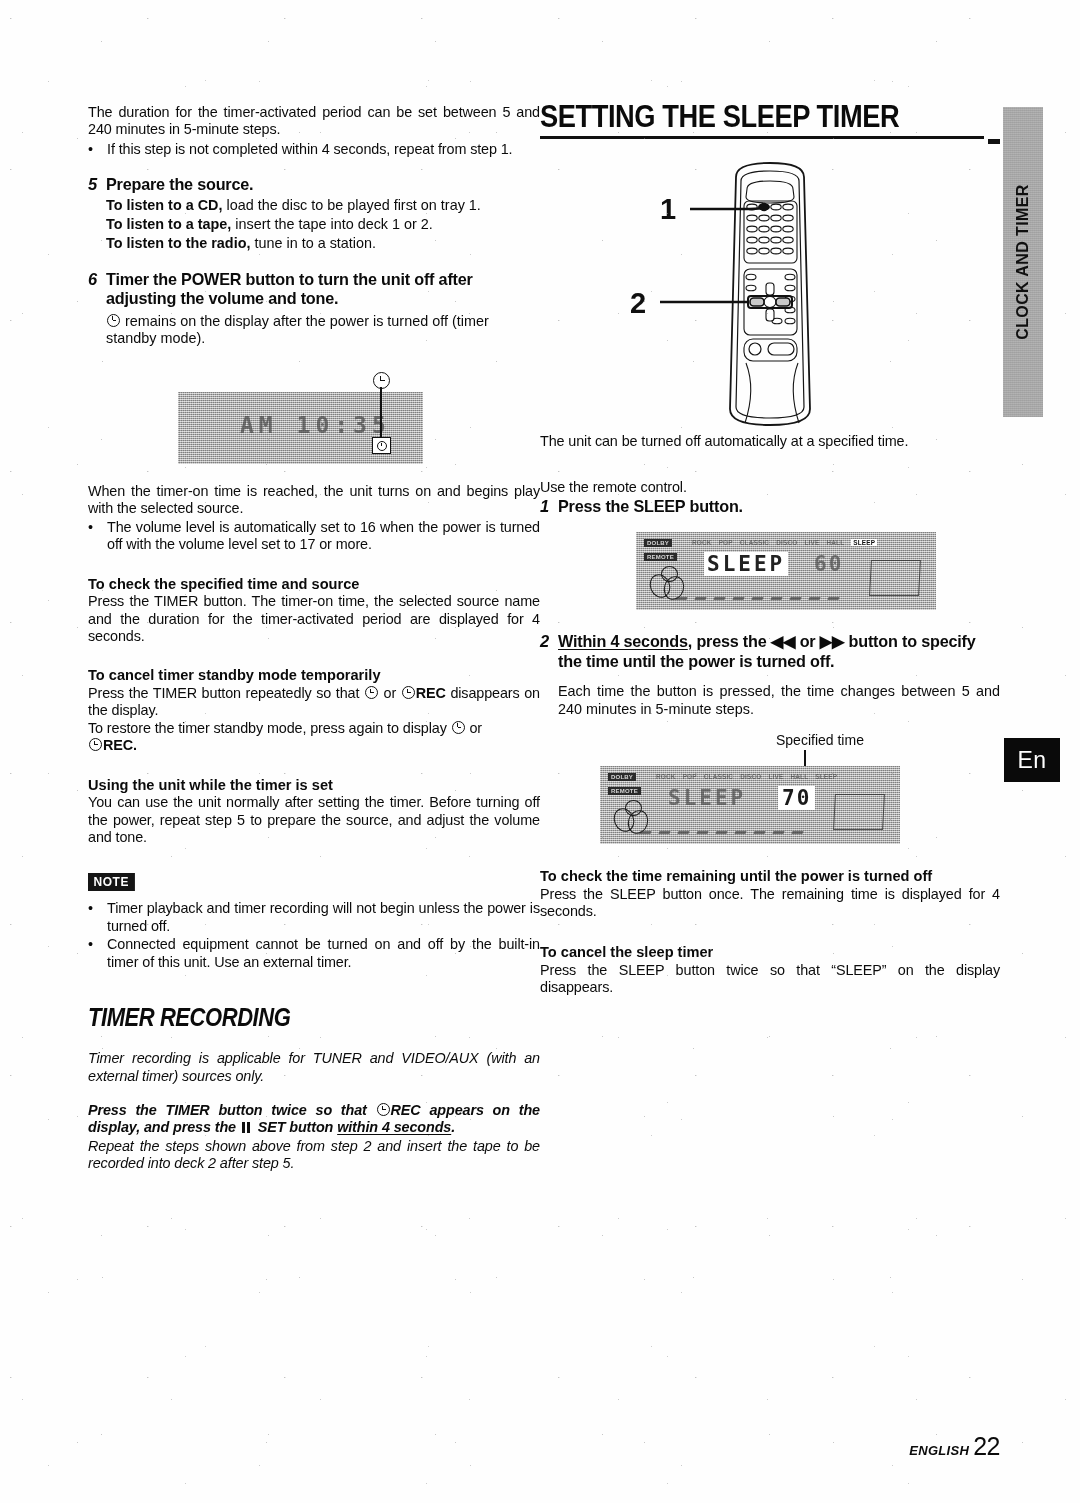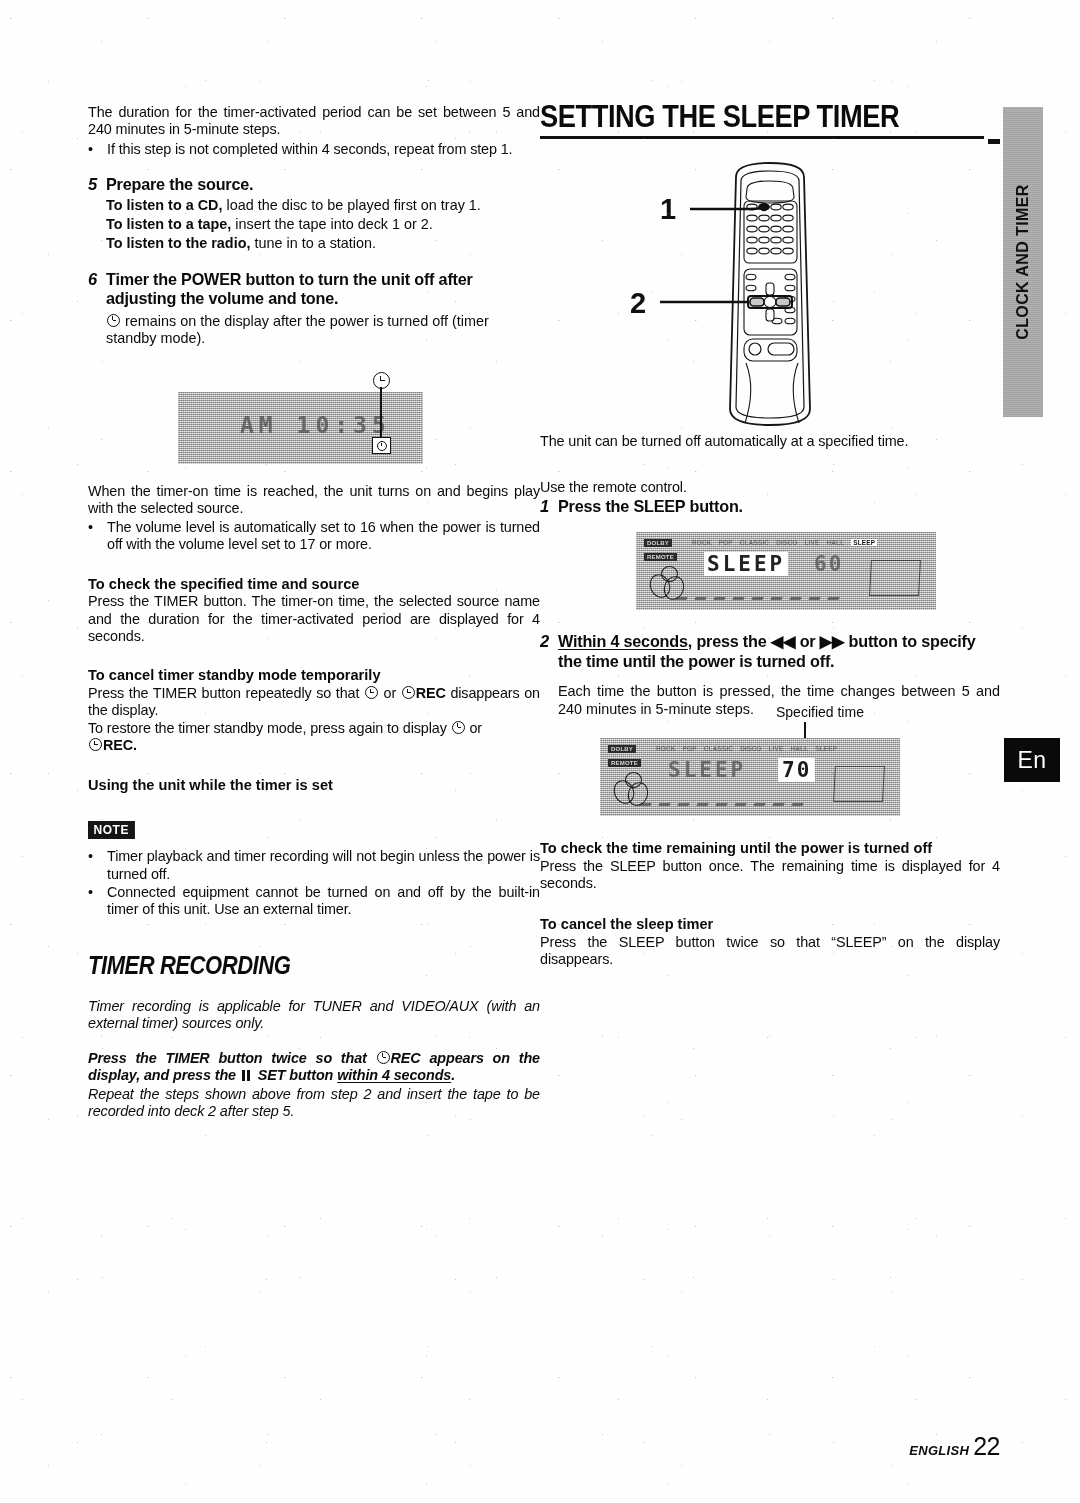--- a/index.html
+++ b/index.html
@@ -230,20 +230,21 @@
       <div class="body just">
         <span>Press the TIMER button repeatedly so that </span><span class="clk"></span><span> or </span><span class="clk"></span><span class="b">REC</span><span> disappears on the display.</span>
       </div>
       <div class="body">
         <span>To restore the timer standby mode, press again to display </span><span class="clk"></span><span> or </span><br><span class="clk"></span><span class="b">REC</span><span class="b">.</span>
       </div>
     </div>
 
     <div class="sp-l">
       <div class="sechead">Using the unit while the timer is set</div>
+      <div class="body just">You can use the unit normally after setting the timer. Before turning off the power, repeat step 5 to prepare the source, and adjust the volume and tone.</div>
     </div>
 
     <div style="margin-top:26px;">
       <span class="note-badge">NOTE</span>
       <div class="bullet body" style="margin-top:9px;">
         <span class="dot">•</span>
         <span class="bt just">Timer playback and timer recording will not begin unless the power is turned off.</span>
       </div>
       <div class="bullet body" style="margin-top:1px;">
         <span class="dot">•</span>
@@ -402,21 +403,21 @@
     <div class="step" style="margin-top:22px;">
       <div class="num">2</div>
       <div class="txt">
         <div class="hd">
           <u>Within 4 seconds</u><span>, press the </span><span>◀◀</span><span> or </span><span>▶▶</span><span> button to specify the time until the power is turned off.</span>
         </div>
         <div class="sub just" style="margin-top:12px;">Each time the button is pressed, the time changes between 5 and 240 minutes in 5-minute steps.</div>
       </div>
     </div>
 
-    <div class="spec-wrap" style="margin-top:20px;margin-left:60px;">
+    <div class="spec-wrap" style="margin-top:48px;margin-left:60px;">
       <div class="spec-label">Specified time</div>
       <div class="spec-line"></div>
       <div class="lcdr">
         <div class="grain"></div>
         <div class="lcd-badge" style="top:7px;">DOLBY</div>
         <div class="lcd-badge" style="top:21px;">REMOTE</div>
         <div class="ind-row">
           <span class="ind">ROCK</span>
           <span class="ind">POP</span>
           <span class="ind">CLASSIC</span>

